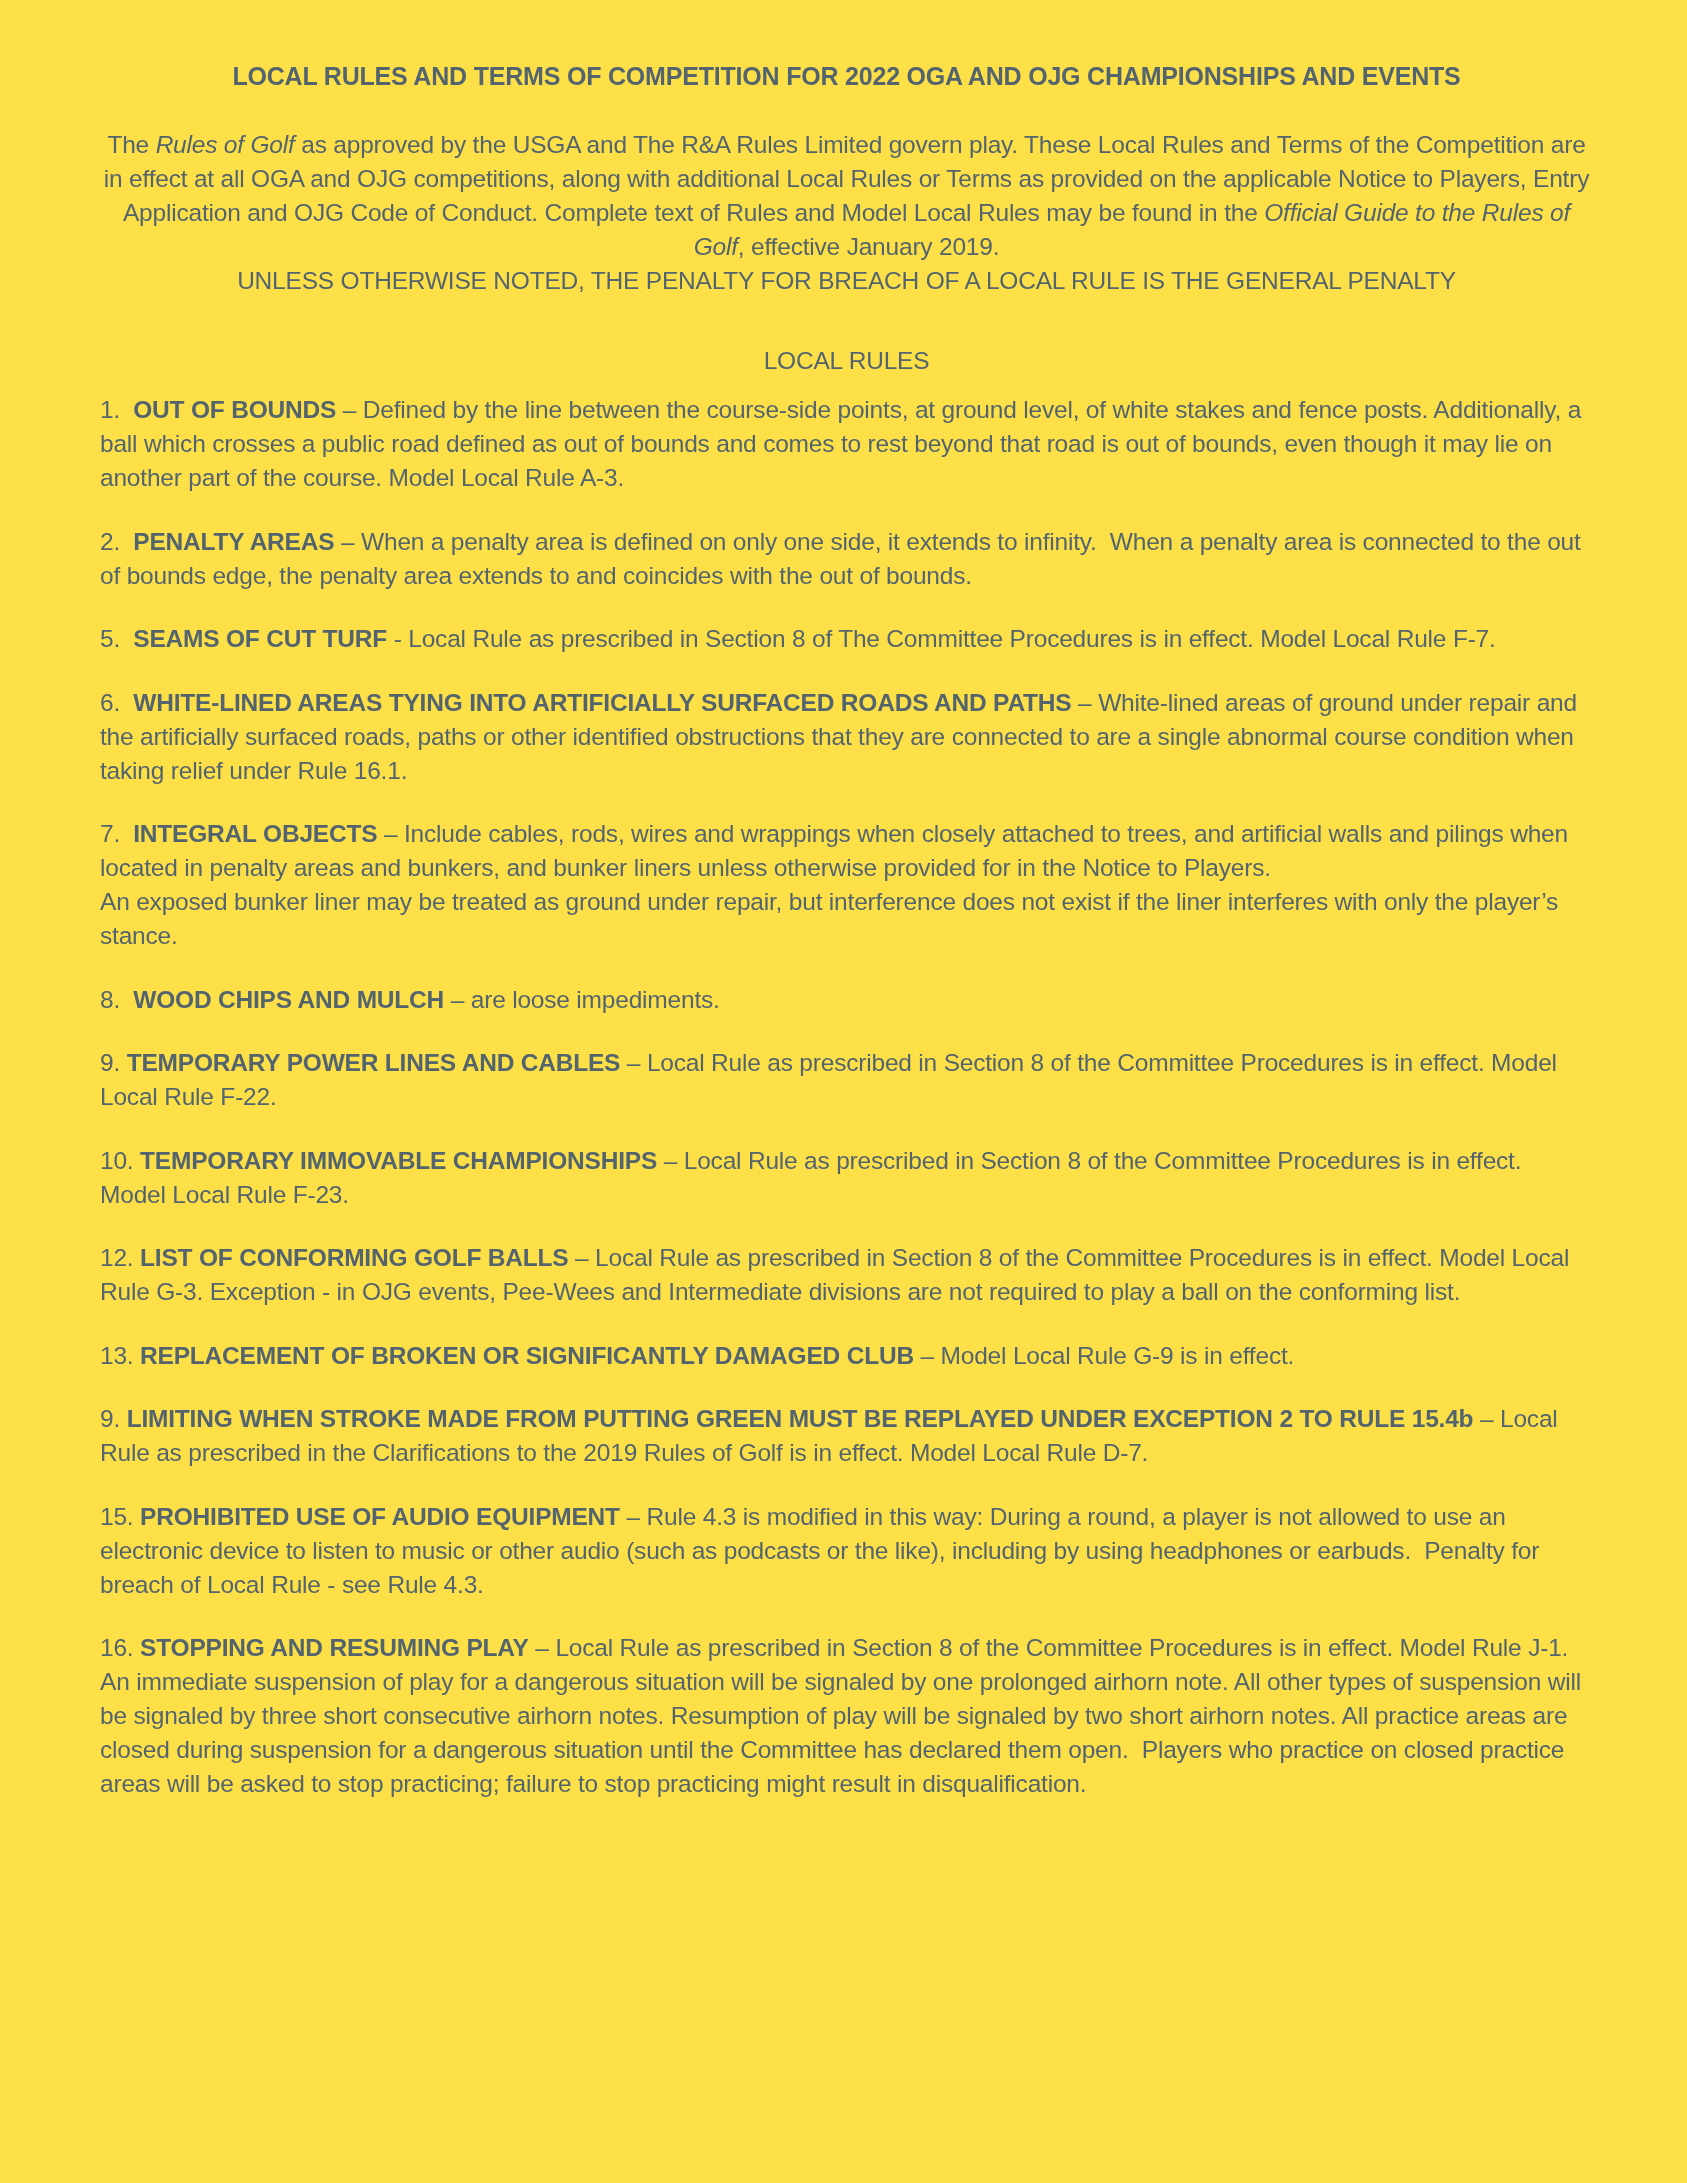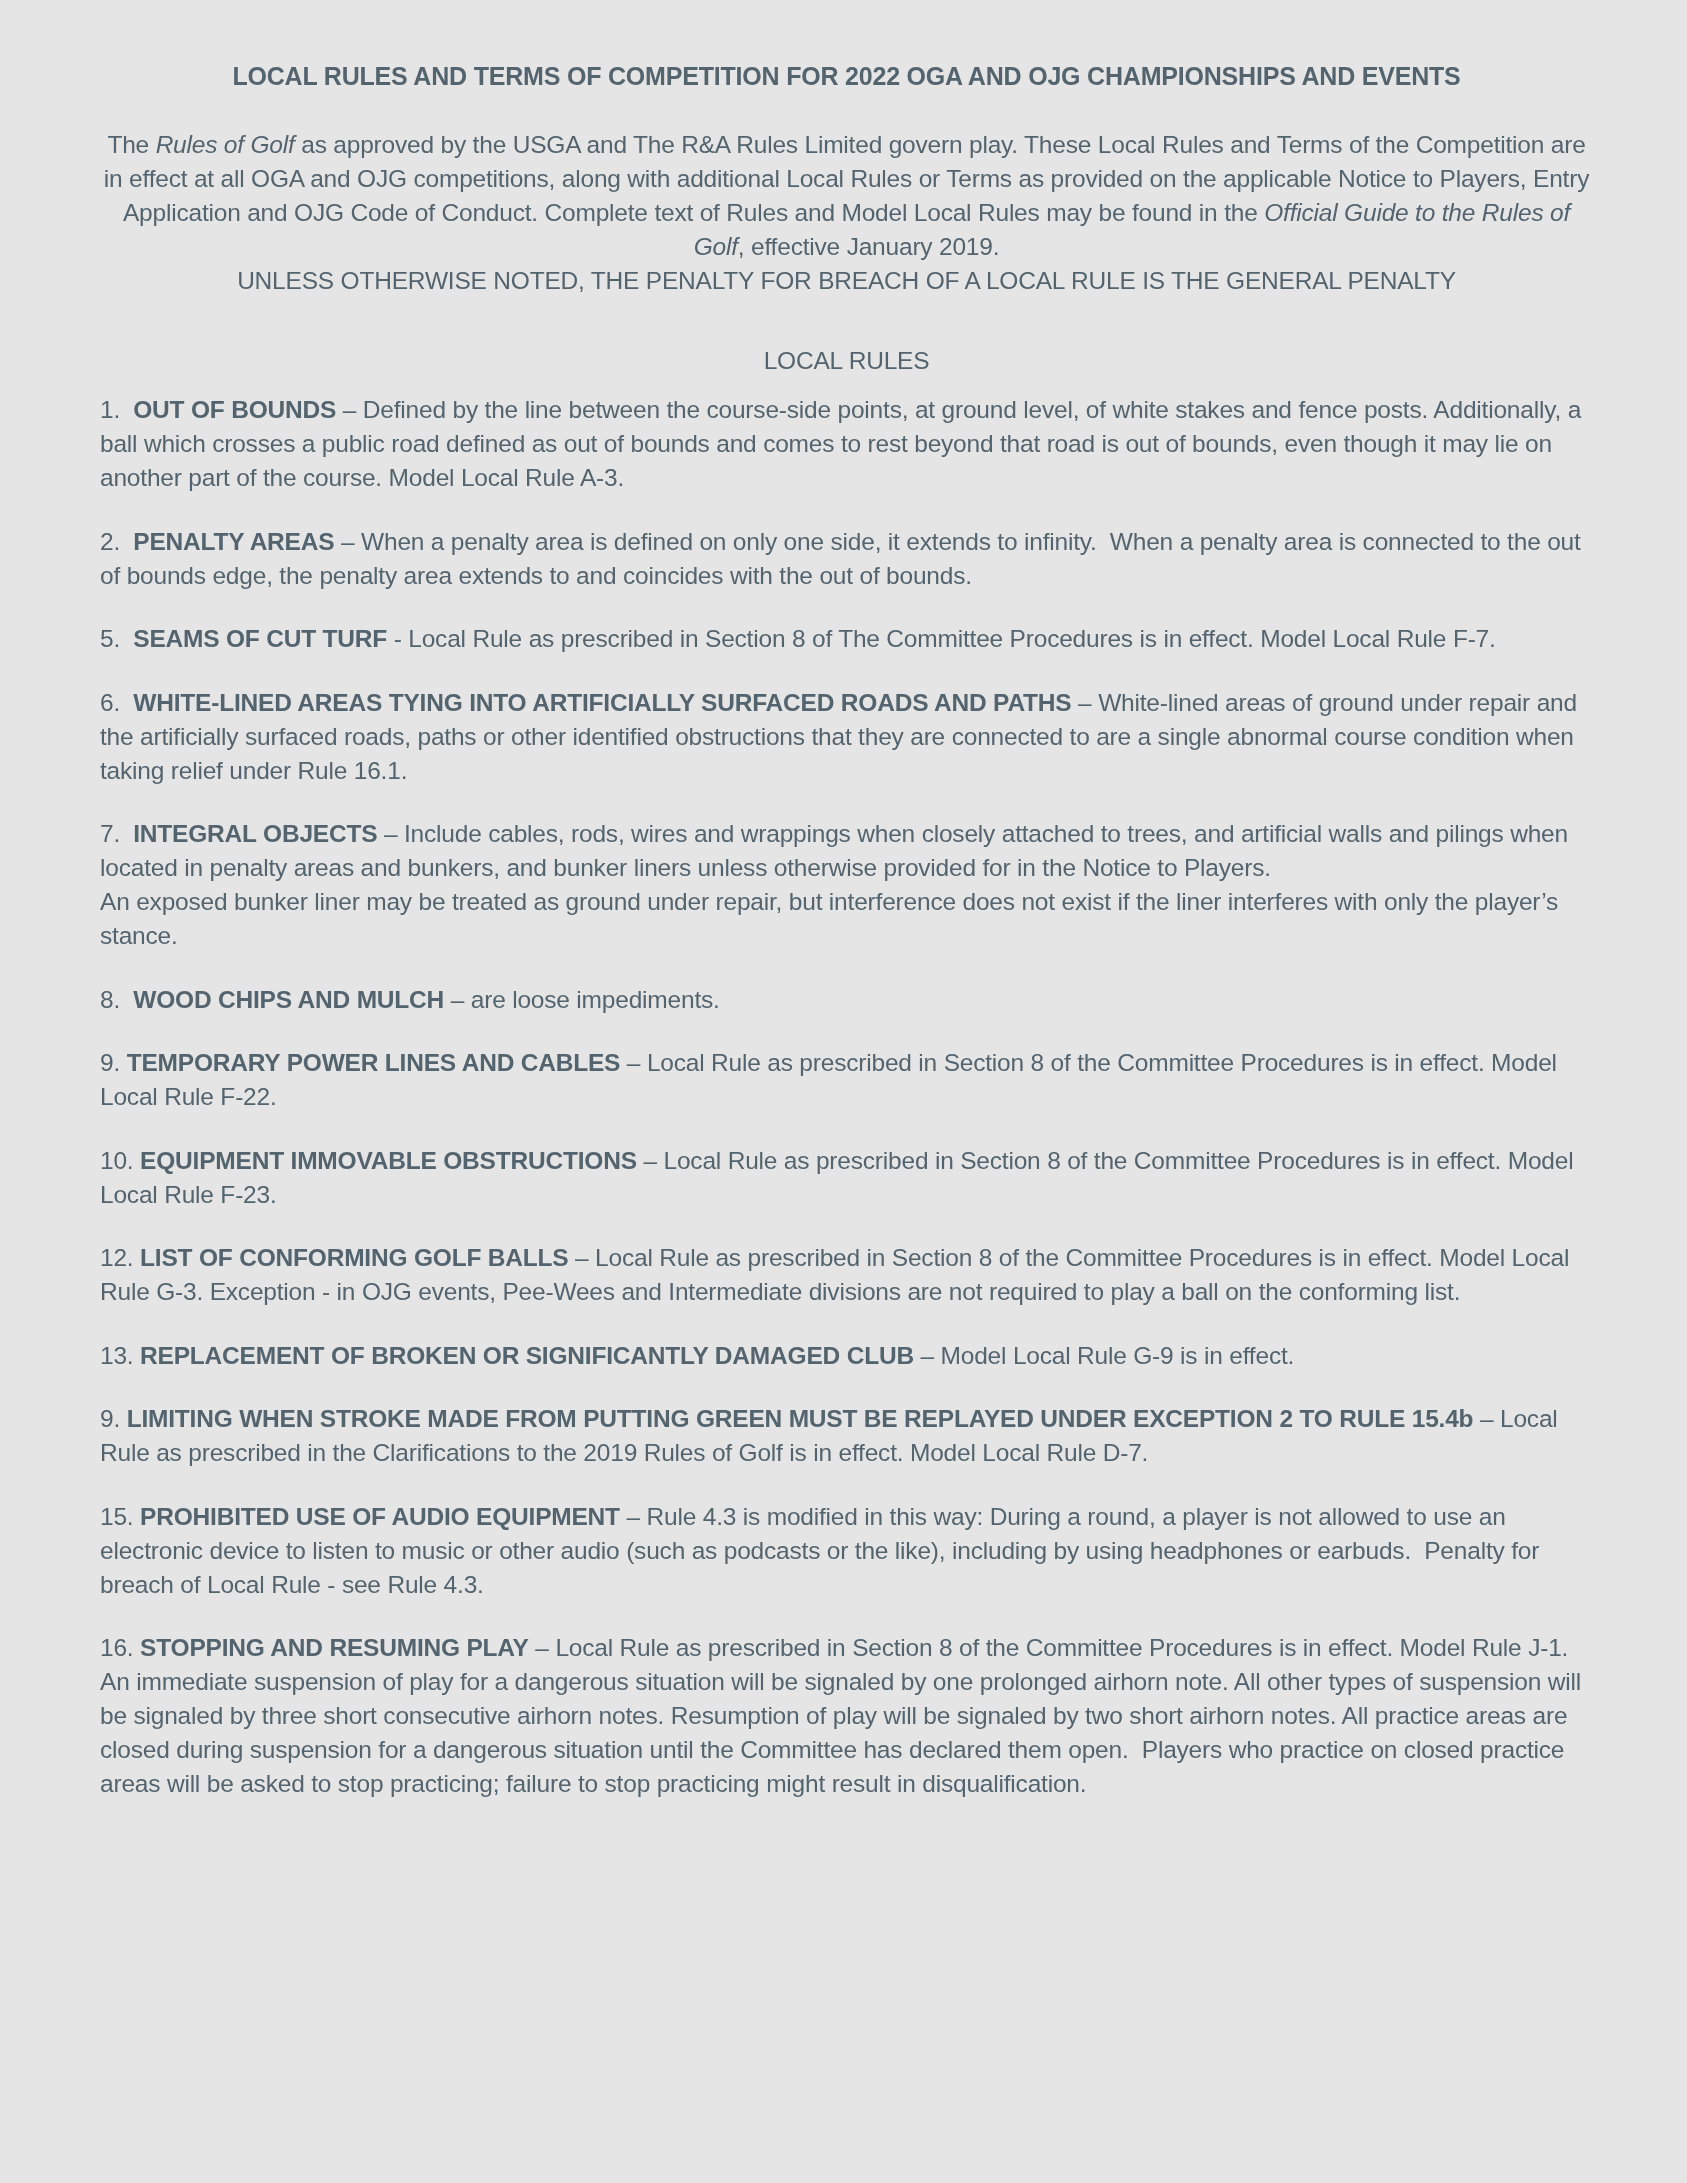--- a/index.html
+++ b/index.html
@@ -1,20 +1,20 @@
 <!DOCTYPE html>
 <html style="font-size:13.5px"><head>
 <meta charset="utf-8">
 <style>
   html, body { margin: 0; padding: 0; background: #ffffff; }
   .page {
     width: 1687px;
     height: 2183px;
     box-sizing: border-box;
-    background: #e5e5e5;
+    background: #fde047;
     padding: 59px 94px 0 100px;
     font-family: "Liberation Sans", sans-serif;
     font-size: 24.5px;
     line-height: 34px;
     letter-spacing: -0.2px;
     color: #54646f;
     overflow: hidden;
   }
   .center { text-align: center; }
   .doc-title {
@@ -55,21 +55,21 @@
 
   <p class="rule"><span class="num">6.  </span><span class="head">WHITE-LINED AREAS TYING INTO ARTIFICIALLY SURFACED ROADS AND PATHS</span><span class="body"> – White-lined areas of ground under repair and the artificially surfaced roads, paths or other identified obstructions that they are connected to are a single abnormal course condition when taking relief under Rule 16.1.</span></p>
 
   <p class="rule"><span class="num">7.  </span><span class="head">INTEGRAL OBJECTS</span><span class="body"> – Include cables, rods, wires and wrappings when closely attached to trees, and artificial walls and pilings when located in penalty areas and bunkers, and bunker liners unless otherwise provided for in the Notice to Players.
 An exposed bunker liner may be treated as ground under repair, but interference does not exist if the liner interferes with only the player’s stance.</span></p>
 
   <p class="rule"><span class="num">8.  </span><span class="head">WOOD CHIPS AND MULCH</span><span class="body"> – are loose impediments.</span></p>
 
   <p class="rule"><span class="num">9. </span><span class="head">TEMPORARY POWER LINES AND CABLES</span><span class="body"> – Local Rule as prescribed in Section 8 of the Committee Procedures is in effect. Model Local Rule F-22.</span></p>
 
-  <p class="rule"><span class="num">10. </span><span class="head">EQUIPMENT IMMOVABLE OBSTRUCTIONS</span><span class="body"> – Local Rule as prescribed in Section 8 of the Committee Procedures is in effect. Model Local Rule F-23.</span></p>
+  <p class="rule"><span class="num">10. </span><span class="head">TEMPORARY IMMOVABLE CHAMPIONSHIPS</span><span class="body"> – Local Rule as prescribed in Section 8 of the Committee Procedures is in effect. Model Local Rule F-23.</span></p>
 
 
   <p class="rule"><span class="num">12. </span><span class="head">LIST OF CONFORMING GOLF BALLS</span><span class="body"> – Local Rule as prescribed in Section 8 of the Committee Procedures is in effect. Model Local Rule G-3. Exception - in OJG events, Pee-Wees and Intermediate divisions are not required to play a ball on the conforming list.</span></p>
 
   <p class="rule"><span class="num">13. </span><span class="head">REPLACEMENT OF BROKEN OR SIGNIFICANTLY DAMAGED CLUB</span><span class="body"> – Model Local Rule G-9 is in effect.</span></p>
 
   <p class="rule"><span class="num">9. </span><span class="head">LIMITING WHEN STROKE MADE FROM PUTTING GREEN MUST BE REPLAYED UNDER EXCEPTION 2 TO RULE 15.4b</span><span class="body"> – Local Rule as prescribed in the Clarifications to the 2019 Rules of Golf is in effect. Model Local Rule D-7.</span></p>
 
   <p class="rule"><span class="num">15. </span><span class="head">PROHIBITED USE OF AUDIO EQUIPMENT</span><span class="body"> – Rule 4.3 is modified in this way: During a round, a player is not allowed to use an electronic device to listen to music or other audio (such as podcasts or the like), including by using headphones or earbuds.  Penalty for breach of Local Rule - see Rule 4.3.</span></p>
 

